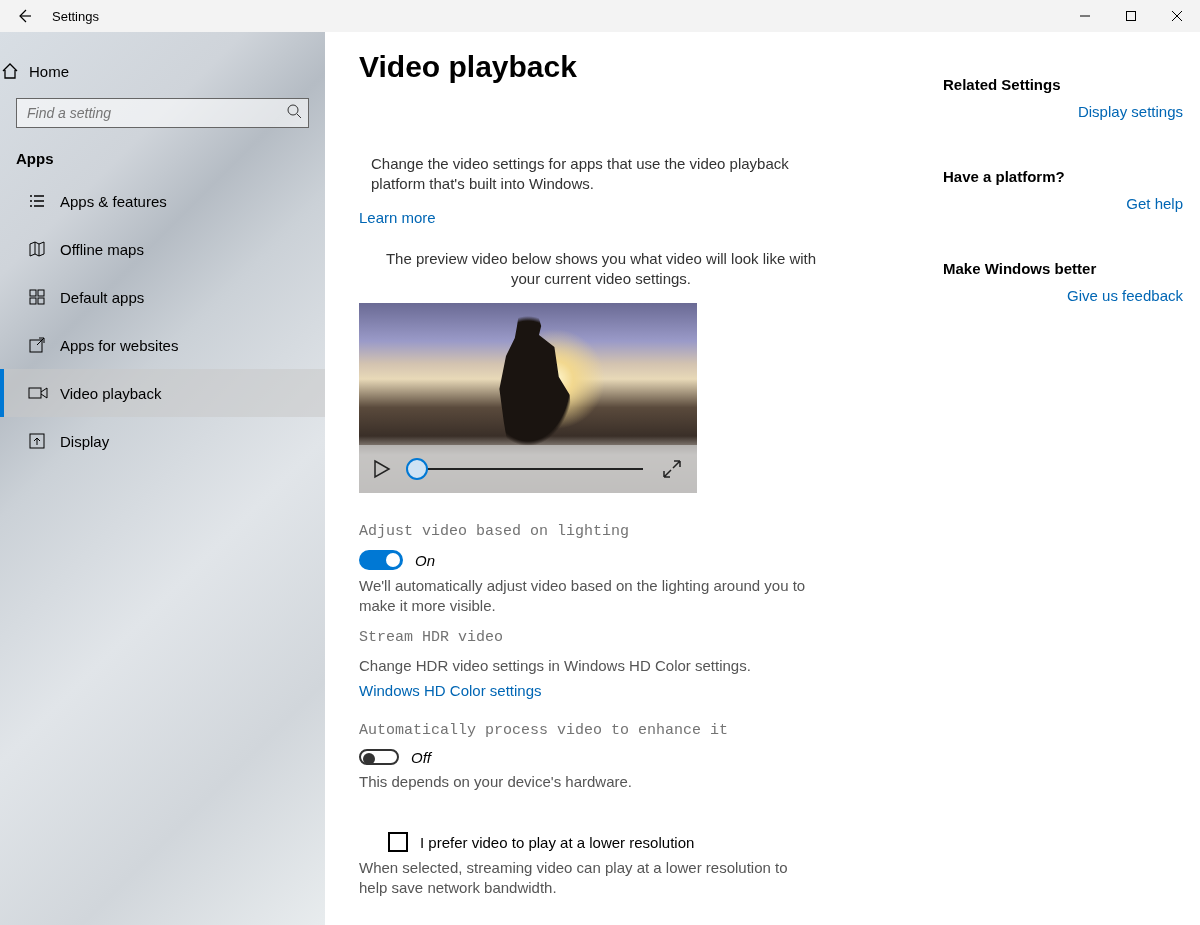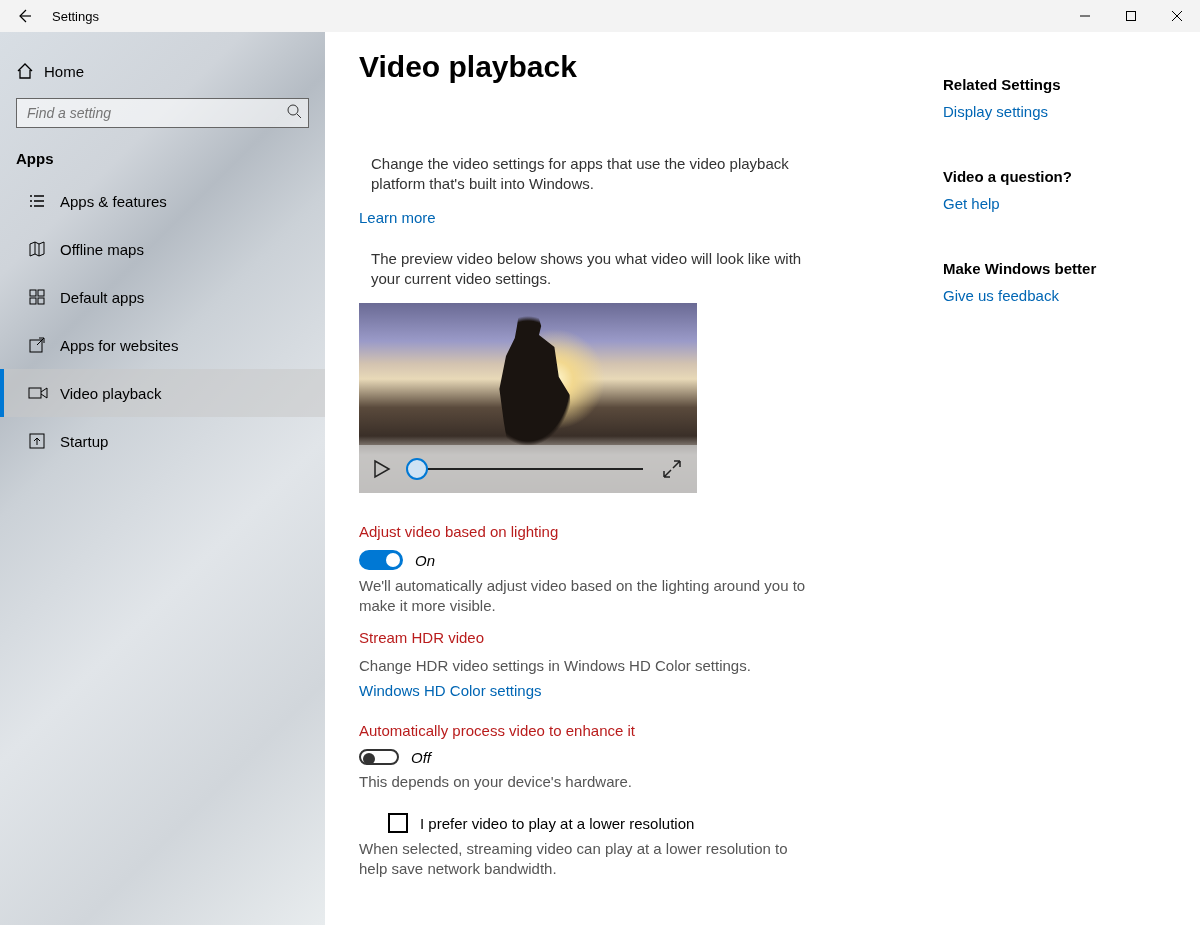--- a/index.html
+++ b/index.html
@@ -15,21 +15,21 @@
   .win-btn { width:46px; height:32px; display:flex; align-items:center; justify-content:center; }
   .win-btn svg { display:block; }
 
   
   .page { display:flex; height:calc(100% - 32px); }
   .sidebar {
     width:325px; min-width:325px;
     background: linear-gradient(135deg, #d8dee4 0%, #cfd4da 20%, #b5bcc4 30%, #cbd1d7 40%, #e1e5e9 60%, #d1d6db 80%, #e8ecee 100%);
     padding-top:18px;
   }
-  .home-row { display:flex; align-items:center; height:42px; padding-left:16px; font-size:15px; }
+  .home-row { display:flex; align-items:center; height:42px; padding-left:1px; font-size:15px; }
   .home-row .icon { width:28px; display:flex; justify-content:flex-start; }
   .search-wrap { padding:6px 16px 10px; }
   .search { position:relative; height:30px; border:1px solid #666; background:rgba(255,255,255,0.6); }
   .search input {
     width:100%; height:100%; border:none; outline:none; background:transparent;
     padding:0 34px 0 10px; font-size:14px; font-style:italic; color:#555;
   }
   .search-icon-pos { position:absolute; right:6px; top:50%; transform:translateY(-50%); }
   .cat-header { font-weight:600; font-size:15px; padding:12px 16px 10px; }
   .nav-list { list-style:none; padding:0; margin:0; }
@@ -38,22 +38,22 @@
   .nav-item.selected { background:rgba(200,200,200,0.55); position:relative; }
   .nav-item.selected::before { content:""; position:absolute; left:0; top:0; bottom:0; width:4px; background:#0078d4; }
 
   
   .content { flex:1; padding:18px 34px 24px; overflow:auto; position:relative; display:flex; }
   .main-col { flex:0 0 560px; }
   .right-col { margin-left:24px; flex:0 0 240px; padding-top:26px; }
 
   h1 { font-size:30px; font-weight:600; margin:0 0 70px; }
   .desc { font-size:15px; color:#333; line-height:1.35; margin:0 12px 14px; max-width:460px; }
-  .link { color:#0066b4; cursor:pointer; font-size:15px; }
-  .preview-desc { margin-top:22px; }
+  .link { color:#0066b4; cursor:pointer; font-size:15px;text-align:right; }
+  .preview-desc { margin-top:22px;text-align:center; }
 
   
   .video-preview {
     width:338px; height:190px; background:#2a2a35; position:relative; margin-top:10px;
     background:
       radial-gradient(circle at 58% 40%, #fff7d0 0%, #f2d88f 8%, rgba(0,0,0,0) 22%),
       linear-gradient(180deg, #6a6a94 0%, #9a9ac8 20%, #d3c3b0 32%, #e8d9b8 40%, #5a4a3c 55%, #3a2f28 70%, #bfb9b2 80%, #a9a39d 100%);
   }
   .silhouette {
     position:absolute; left:50%; top:8px; transform:translateX(-50%);
@@ -67,31 +67,31 @@
   }
   .play-btn { width:24px; height:24px; margin-right:16px; display:flex; align-items:center; }
   .seekbar { flex:1; height:2px; background:#222; position:relative; margin-right:18px; }
   .seek-thumb {
     position:absolute; left:4px; top:50%; transform:translate(-50%,-50%);
     width:22px; height:22px; border-radius:50%; background:#cfe3f4; border:2px solid #0078d4;
   }
   .fullscreen-btn { width:22px; height:22px; }
 
   
-  .section-title { font-size:15px; font-weight:400; color:#b91c1c; margin:30px 0 10px; }
+  .section-title { font-size:15px; font-weight:400; color:#737373; margin:30px 0 10px;font-family:Liberation Mono, monospace; }
   .subtext { font-size:15px; color:#555; line-height:1.35; margin:6px 0 0; max-width:460px; }
   .toggle-row { display:flex; align-items:center; margin-top:2px;font-style:italic; }
   .toggle { width:44px; height:20px; border-radius:10px; position:relative; cursor:pointer; }
   .toggle.on { background:#0078d4; }
   .toggle.on::after { content:""; position:absolute; right:3px; top:3px; width:14px; height:14px; border-radius:50%; background:#fff; }
   .toggle.off { background:#fff; border:2px solid #333; height:16px; width:40px; }
   .toggle.off::after { content:""; position:absolute; left:2px; top:2px; width:12px; height:12px; border-radius:50%; background:#333; }
   .toggle-label { margin-left:12px; font-size:15px; }
 
-  .checkbox-row { display:flex; align-items:center; margin-top:21px;padding-left:29px; }
+  .checkbox-row { display:flex; align-items:center; margin-top:40px;padding-left:29px; }
   .chk { width:20px; height:20px; border:2px solid #000; margin-right:12px; }
   .chk-label { font-size:15px; }
 
   
   .right-col h3 { font-size:15px; font-weight:600; margin:0 0 10px; }
   .right-col .link { display:block; margin-bottom:48px; }
 
 </style>
 </head>
 <body>
@@ -194,21 +194,21 @@
         </span>
         <span>Video playback</span>
       </li>
       <li class="nav-item">
         <span class="icon">
           <svg width="18" height="18" viewBox="0 0 18 18">
               <rect x="2" y="2" width="14" height="14" stroke="#000" fill="none"></rect>
               <path d="M9 13 V6 M6 9 L9 6 L12 9" stroke="#000" fill="none"></path>
             </svg>
         </span>
-        <span>Startup</span>
+        <span>Display</span>
       </li>
     </ul>
   </div>
 
   <div class="content">
     <div class="main-col">
       <h1>Video playback</h1>
       <p class="desc">Change the video settings for apps that use the video playback platform that's built into Windows.</p>
       <span class="link">Learn more</span>
       <p class="desc preview-desc">The preview video below shows you what video will look like with your current video settings.</p>
@@ -254,20 +254,20 @@
         <div class="chk"></div>
         <span class="chk-label">I prefer video to play at a lower resolution</span>
       </div>
       <p class="subtext">When selected, streaming video can play at a lower resolution to help save network bandwidth.</p>
     </div>
 
     <div class="right-col">
       <h3>Related Settings</h3>
       <span class="link">Display settings</span>
 
-      <h3>Video a question?</h3>
+      <h3>Have a platform?</h3>
       <span class="link">Get help</span>
 
       <h3>Make Windows better</h3>
       <span class="link" style="margin-bottom:0;">Give us feedback</span>
     </div>
   </div>
 </div>
 
 </body></html>

